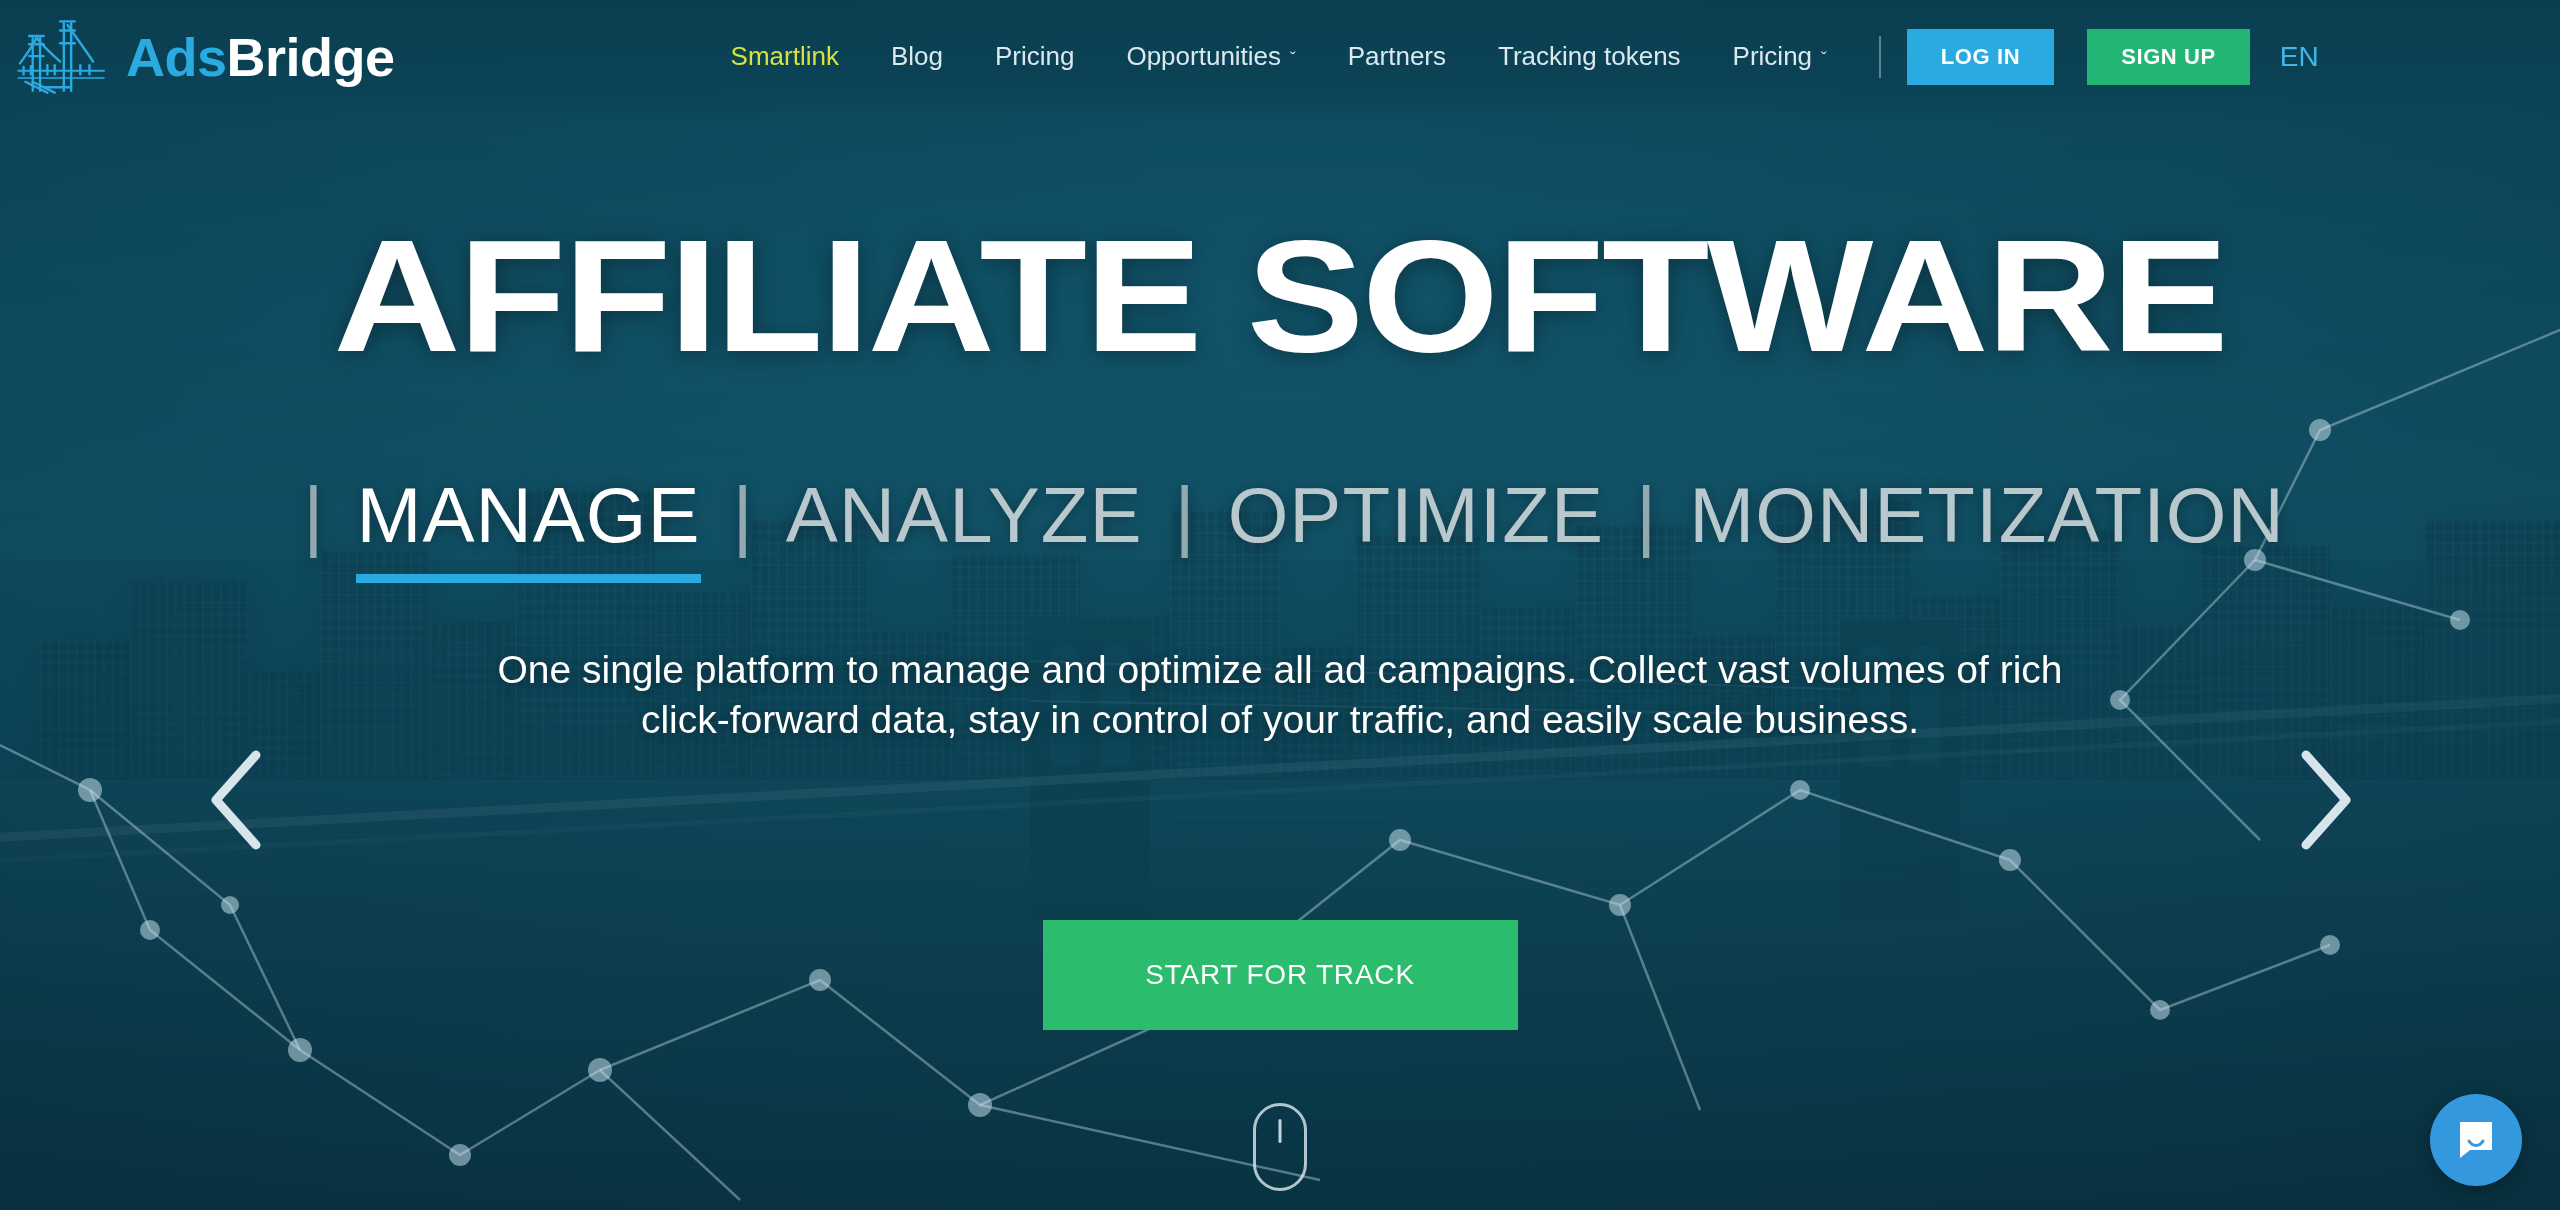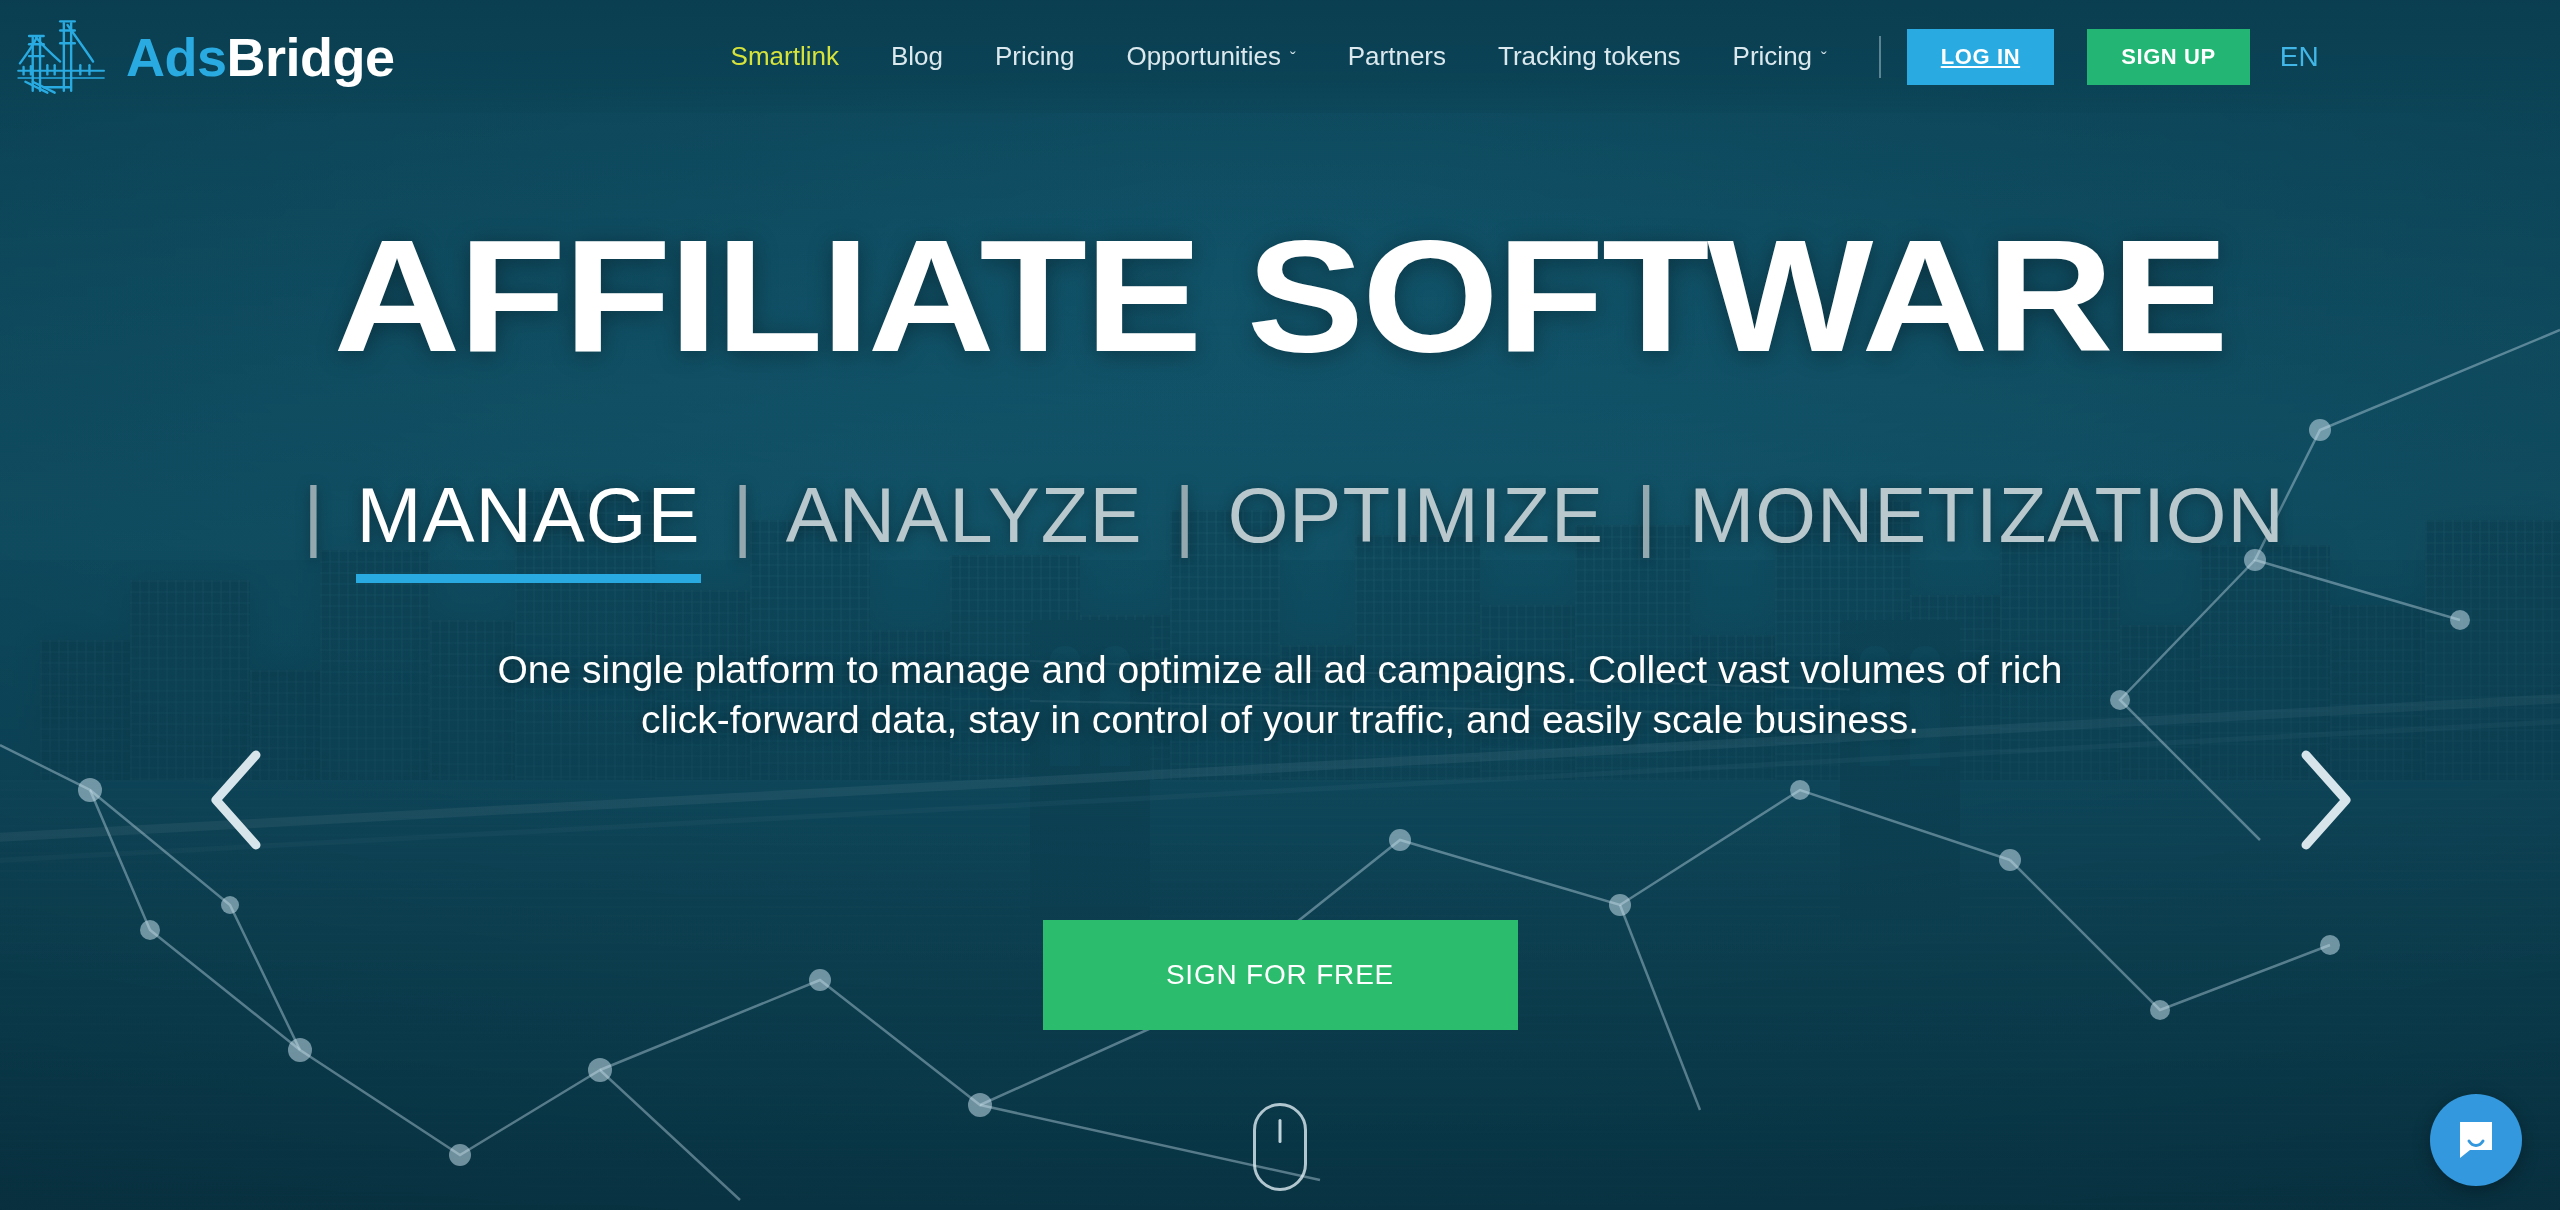--- a/index.html
+++ b/index.html
@@ -106,21 +106,21 @@
   }
   .nav-item.accent{ color:#d7e33a; }
   .caret{ font-size:17px; opacity:.95; position:relative; top:2px; }
 
   .divider{ width:2px; height:42px; background:rgba(190,215,225,.45); margin:0 26px; }
 
   .btn{
     font-size:22px; font-weight:700; letter-spacing:.6px; color:#fff;
     padding:15px 34px; border:0; cursor:pointer; white-space:nowrap;
   }
-  .btn-login{ background:#29abe2;text-decoration:underline; }
+  .btn-login{ background:#29abe2; }
   .btn-signup{ background:#22b573; margin-left:33px; }
   .lang{ color:#42b6e6; font-size:28px; margin-left:30px; margin-right:20px; cursor:pointer; }
 
   
   .hero{ position:absolute; inset:0; z-index:20; }
 
   .h1{
     position:absolute; top:216px; left:0; right:0; text-align:center;
     color:#fff; font-size:160px; line-height:1; font-weight:700;
     letter-spacing:-2px; transform:scaleX(1.10);
@@ -349,21 +349,21 @@
       <span class="sub-word">ANALYZE</span>
       <span class="sub-sep">|</span>
       <span class="sub-word">OPTIMIZE</span>
       <span class="sub-sep">|</span>
       <span class="sub-word">MONETIZATION</span>
     </div>
 
     <p class="lead">One single platform to manage and optimize all ad campaigns. Collect vast volumes of rich click-forward data, stay in control of your traffic, and easily scale business.</p>
 
     <div class="cta-row">
-      <button class="cta cta-free">SIGN FOR FREE</button>
+      <button class="cta cta-free">START FOR TRACK</button>
     </div>
 
     <div class="arrow arrow-left">
       <svg width="70" height="110" viewBox="0 0 70 110">
         <path d="M56,10 L16,55 L56,100" stroke="rgba(233,243,248,.92)" stroke-width="9" fill="none" stroke-linecap="round" stroke-linejoin="round"></path>
       </svg>
     </div>
 
     <div class="arrow arrow-right">
       <svg width="70" height="110" viewBox="0 0 70 110">

